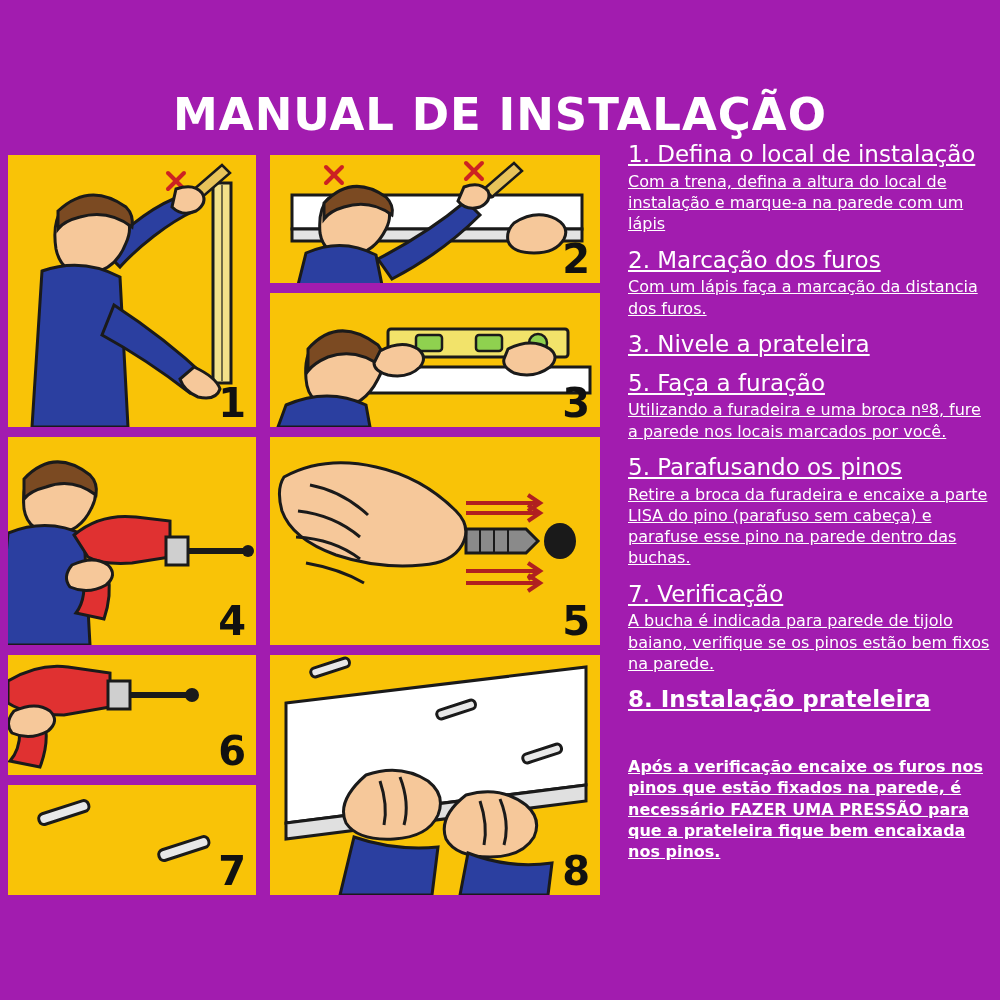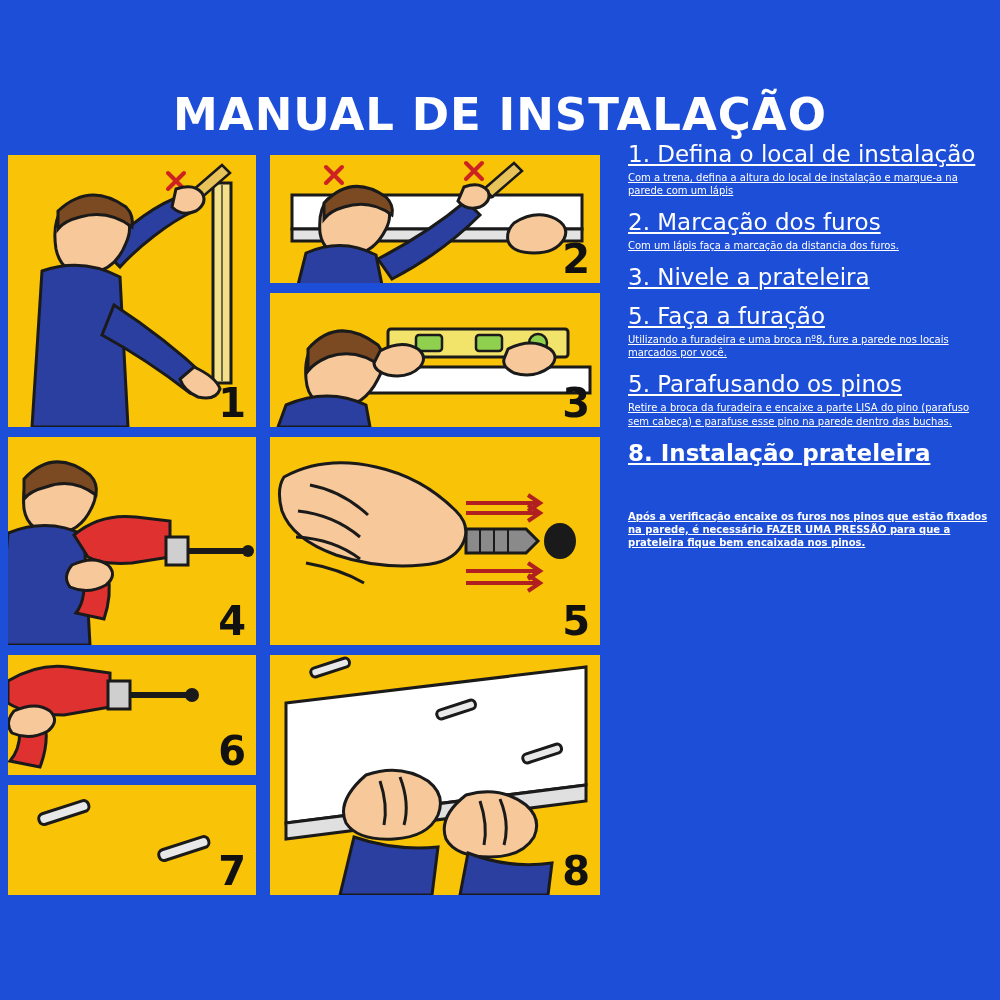--- a/index.html
+++ b/index.html
@@ -14,21 +14,21 @@
     color: #ffffff;
     overflow: hidden;
     position: relative;
   }
 
   .poster {
     position: absolute;
     left: 0; top: 0;
     width: 1000px;
     height: 1000px;
-    background: #1d4ed8;
+    background: #a21caf;
   }
 
   
   .title {
     position: absolute;
     left: 0;
     top: 88px;
     width: 1000px;
     text-align: center;
     font-size: 45px;
@@ -89,21 +89,21 @@
   .step-title {
     font-size: 23px;
     font-weight: 400;
     color: #ffffff;
     margin: 0 0 3px 0;
     line-height: 1.12;
     font-family: "DejaVu Sans", sans-serif;
   }
   .step.bold .step-title { font-weight: 700; }
   .step-body {
-    font-size: 10px;
+    font-size: 16px;
     line-height: 1.33;
     color: #ffffff;
     margin: 0;
     font-family: "DejaVu Sans", sans-serif;
   }
   .step.bold .step-body { font-weight: 700; margin-top: 43px; }
 </style>
 </head>
 <body>
 
@@ -319,20 +319,24 @@
       <p class="step-title">5. Faça a furação</p>
       <p class="step-body">Utilizando a furadeira e uma broca nº8, fure a parede nos locais marcados por você.</p>
     </div>
 
 
     <div class="step">
       <p class="step-title">5. Parafusando os pinos</p>
       <p class="step-body">Retire a broca da furadeira e encaixe a parte LISA do pino (parafuso sem cabeça) e parafuse esse pino na parede dentro das buchas.</p>
     </div>
 
+    <div class="step">
+      <p class="step-title">7. Verificação</p>
+      <p class="step-body">A bucha é indicada para parede de tijolo baiano, verifique se os pinos estão bem fixos na parede.</p>
+    </div>
 
     <div class="step bold">
       <p class="step-title">8. Instalação prateleira</p>
       <p class="step-body">Após a verificação encaixe os furos nos pinos que estão fixados na parede, é necessário FAZER UMA PRESSÃO para que a prateleira fique bem encaixada nos pinos.</p>
     </div>
 
   </div>
 
 </div>
 

